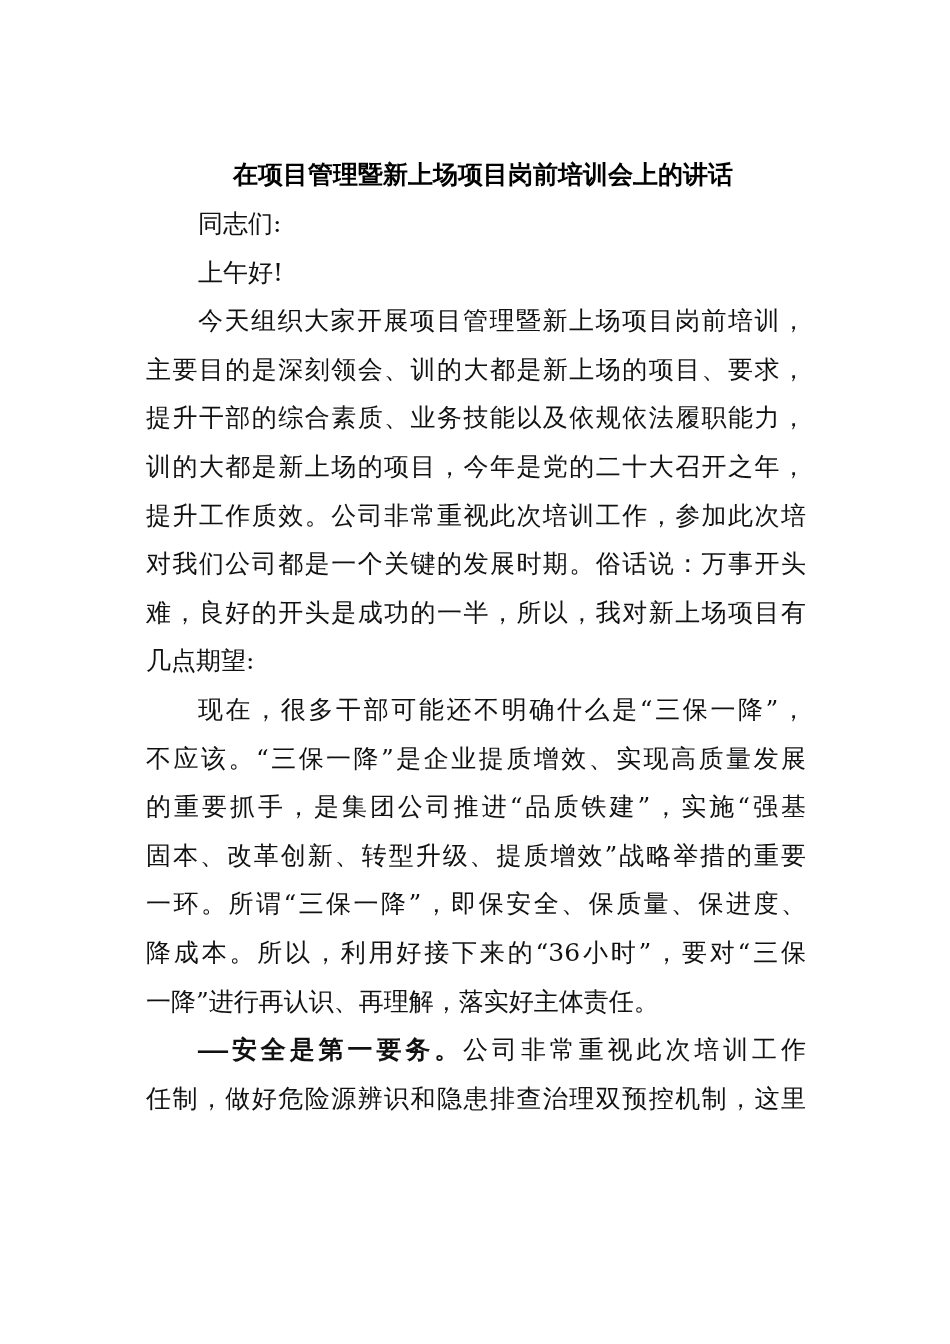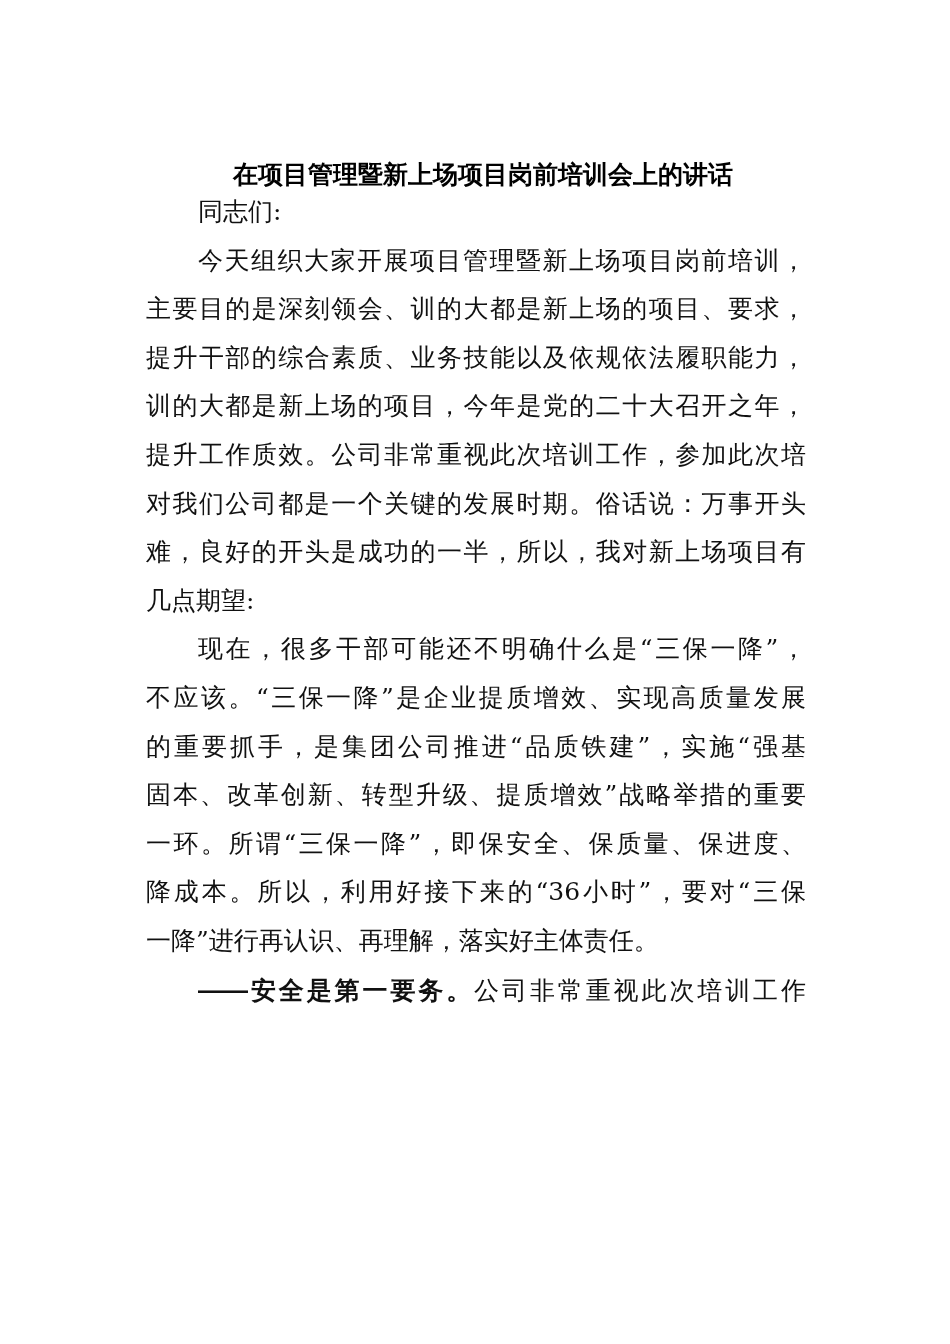--- a/index.html
+++ b/index.html
@@ -33,51 +33,52 @@
       font-weight: bold;
       font-size: 25px;
       line-height: 40px;
       letter-spacing: 0px;
       color: #000000;
       margin-left: 8px;
     }
     .body-text {
       position: absolute;
       left: 146px;
-      top: 188px;
+      top: 200px;
       width: 660px;
     }
     .line {
       height: 48.6px;
       line-height: 48.6px;
       font-size: 25px;
       white-space: nowrap;
       text-align: justify;
       text-align-last: justify;
       font-weight: normal;
     }
     .line.last {
       text-align-last: left;
     }
     .line.indent {
       padding-left: 52px;
     }
     .strong {
-      font-family: Liberation Sans, sans-serif;
+      font-family: Liberation Mono, monospace;
       font-weight: bold;
     }
   </style>
 </head>
 <body>
 
 <div class="page">
   <div class="title">在项目管理暨新上场项目岗前培训会上的讲话</div>
 
   <div class="body-text">
     <div class="line indent last">同志们:</div>
+    <div class="line indent last">上午好!</div>
 
     <div>
       <div class="line indent">今天组织大家开展项目管理暨新上场项目岗前培训，</div>
       <div class="line">主要目的是深刻领会、训的大都是新上场的项目、要求，</div>
       <div class="line">提升干部的综合素质、业务技能以及依规依法履职能力，</div>
       <div class="line">训的大都是新上场的项目，今年是党的二十大召开之年，</div>
       <div class="line">提升工作质效。公司非常重视此次培训工作，参加此次培</div>
       <div class="line">对我们公司都是一个关键的发展时期。俗话说：万事开头</div>
       <div class="line">难，良好的开头是成功的一半，所以，我对新上场项目有</div>
       <div class="line last">几点期望:</div>
@@ -88,15 +89,16 @@
       <div class="line">不应该。“三保一降”是企业提质增效、实现高质量发展</div>
       <div class="line">的重要抓手，是集团公司推进“品质铁建”，实施“强基</div>
       <div class="line">固本、改革创新、转型升级、提质增效”战略举措的重要</div>
       <div class="line">一环。所谓“三保一降”，即保安全、保质量、保进度、</div>
       <div class="line">降成本。所以，利用好接下来的“36小时”，要对“三保</div>
       <div class="line last">一降”进行再认识、再理解，落实好主体责任。</div>
     </div>
 
     <div>
       <div class="line indent"><span class="strong">——安全是第一要务。</span><span>公司非常重视此次培训工作</span></div>
+      <div class="line">任制，做好危险源辨识和隐患排查治理双预控机制，这里</div>
     </div>
   </div>
 </div>
 
 </body></html>

